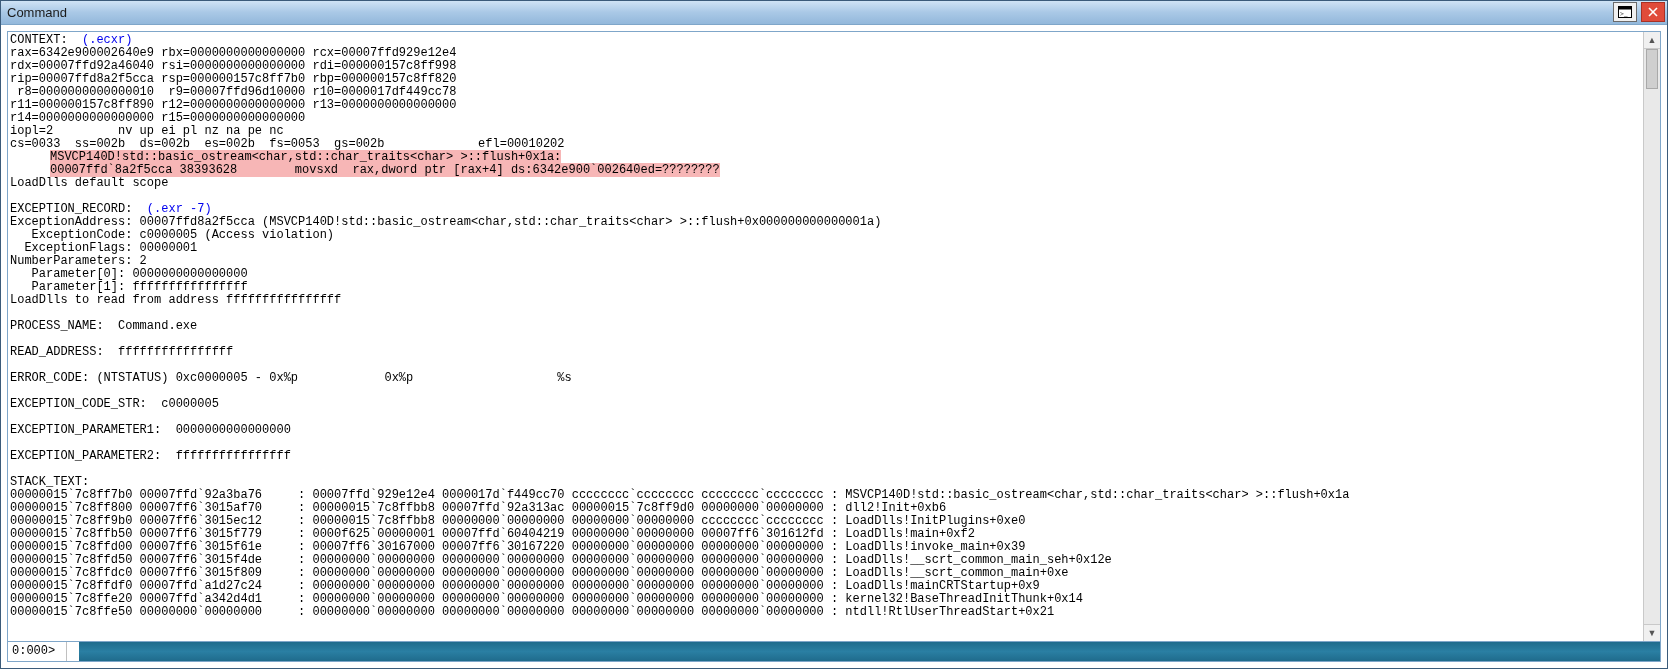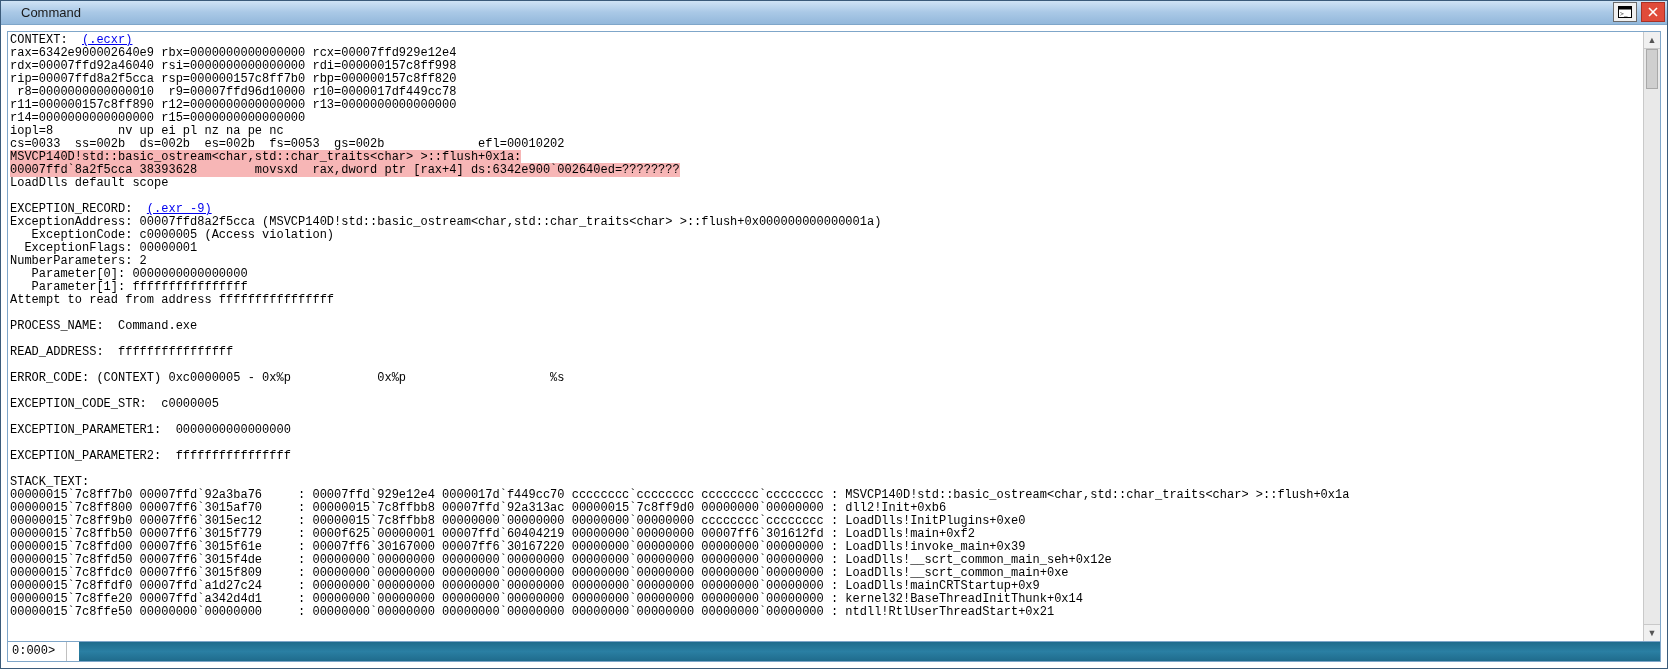--- a/index.html
+++ b/index.html
@@ -8,21 +8,21 @@
     width: 1668px; height: 669px;
     border: 1px solid #3b5b7a;
     background: #fff;
     display: flex; flex-direction: column;
   }
   .titlebar {
     height: 24px;
     background: linear-gradient(to bottom, #cfe3f5 0%, #a9c8e6 50%, #93b8db 100%);
     border-bottom: 1px solid #7fa6c9;
     display: flex; align-items: center; justify-content: space-between;
-    padding-left: 20px;
+    padding-left: 6px;
   }
   .titlebar .title { color: #1a1a1a; font-size: 13px; }
   .titlebar .buttons { display: flex; height: 100%; }
   .titlebar .btn {
     width: 24px; height: 20px; margin: 1px 2px;
     display: flex; align-items: center; justify-content: center;
     border: 1px solid #6a6a6a; background: #f0f0f0;
   }
   .titlebar .btn.close { background: #e04b3a; border-color: #a83024; color: #fff; }
   .titlebar .btn svg { display: block; }
@@ -33,22 +33,22 @@
   .output-area {
     flex: 1; display: flex; min-height: 0;
   }
   .output {
     flex: 1; overflow: hidden; background: #fff;
     font-family: Consolas, "Courier New", monospace;
     font-size: 12px; line-height: 13px;
     white-space: pre; padding: 2px 0 2px 2px;
     color: #000;
   }
-  .output .link { color: #0000ee; text-decoration: underline; cursor: pointer; }
-  .output .hl { background: #f7b6b6; display: inline; }
+  .output .link { color: #0000ee; cursor: pointer; }
+  .output .hl { background: #f7b6b6; display: inline; margin-left: 40px; }
   .vscroll {
     width: 17px; background: #e9e9e9;
     border-left: 1px solid #c9c9c9;
     display: flex; flex-direction: column;
   }
   .vscroll .arrow {
     height: 17px; background: #f0f0f0;
     display: flex; align-items: center; justify-content: center;
     border-bottom: 1px solid #c9c9c9;
     color: #555; font-size: 9px;
@@ -100,40 +100,40 @@
 
   <div class="content-wrap">
     <div class="output-area">
       <div class="output"><span>CONTEXT:  </span><span class="link">(.ecxr)</span>
 <span>rax=6342e900002640e9 rbx=0000000000000000 rcx=00007ffd929e12e4</span>
 <span>rdx=00007ffd92a46040 rsi=0000000000000000 rdi=000000157c8ff998</span>
 <span>rip=00007ffd8a2f5cca rsp=000000157c8ff7b0 rbp=000000157c8ff820</span>
 <span> r8=0000000000000010  r9=00007ffd96d10000 r10=0000017df449cc78</span>
 <span>r11=000000157c8ff890 r12=0000000000000000 r13=0000000000000000</span>
 <span>r14=0000000000000000 r15=0000000000000000</span>
-<span>iopl=8         nv up ei pl nz na pe nc</span>
+<span>iopl=2         nv up ei pl nz na pe nc</span>
 <span>cs=0033  ss=002b  ds=002b  es=002b  fs=0053  gs=002b             efl=00010202</span>
 <span class="hl">MSVCP140D!std::basic_ostream&lt;char,std::char_traits&lt;char&gt; &gt;::flush+0x1a:</span>
 <span class="hl">00007ffd`8a2f5cca 38393628        movsxd  rax,dword ptr [rax+4] ds:6342e900`002640ed=????????</span>
 <span>LoadDlls default scope</span>
 
-<span>EXCEPTION_RECORD:  </span><span class="link">(.exr -9)</span>
+<span>EXCEPTION_RECORD:  </span><span class="link">(.exr -7)</span>
 <span>ExceptionAddress: 00007ffd8a2f5cca (MSVCP140D!std::basic_ostream&lt;char,std::char_traits&lt;char&gt; &gt;::flush+0x000000000000001a)</span>
 <span>   ExceptionCode: c0000005 (Access violation)</span>
 <span>  ExceptionFlags: 00000001</span>
 <span>NumberParameters: 2</span>
 <span>   Parameter[0]: 0000000000000000</span>
 <span>   Parameter[1]: ffffffffffffffff</span>
-<span>Attempt to read from address ffffffffffffffff</span>
+<span>LoadDlls to read from address ffffffffffffffff</span>
 
 <span>PROCESS_NAME:  Command.exe</span>
 
 <span>READ_ADDRESS:  ffffffffffffffff </span>
 
-<span>ERROR_CODE: (CONTEXT) 0xc0000005 - 0x%p            0x%p                    %s</span>
+<span>ERROR_CODE: (NTSTATUS) 0xc0000005 - 0x%p            0x%p                    %s</span>
 
 <span>EXCEPTION_CODE_STR:  c0000005</span>
 
 <span>EXCEPTION_PARAMETER1:  0000000000000000</span>
 
 <span>EXCEPTION_PARAMETER2:  ffffffffffffffff</span>
 
 <span>STACK_TEXT:  </span>
 <span>00000015`7c8ff7b0 00007ffd`92a3ba76     : 00007ffd`929e12e4 0000017d`f449cc70 cccccccc`cccccccc cccccccc`cccccccc : MSVCP140D!std::basic_ostream&lt;char,std::char_traits&lt;char&gt; &gt;::flush+0x1a</span>
 <span>00000015`7c8ff800 00007ff6`3015af70     : 00000015`7c8ffbb8 00007ffd`92a313ac 00000015`7c8ff9d0 00000000`00000000 : dll2!Init+0xb6</span>

